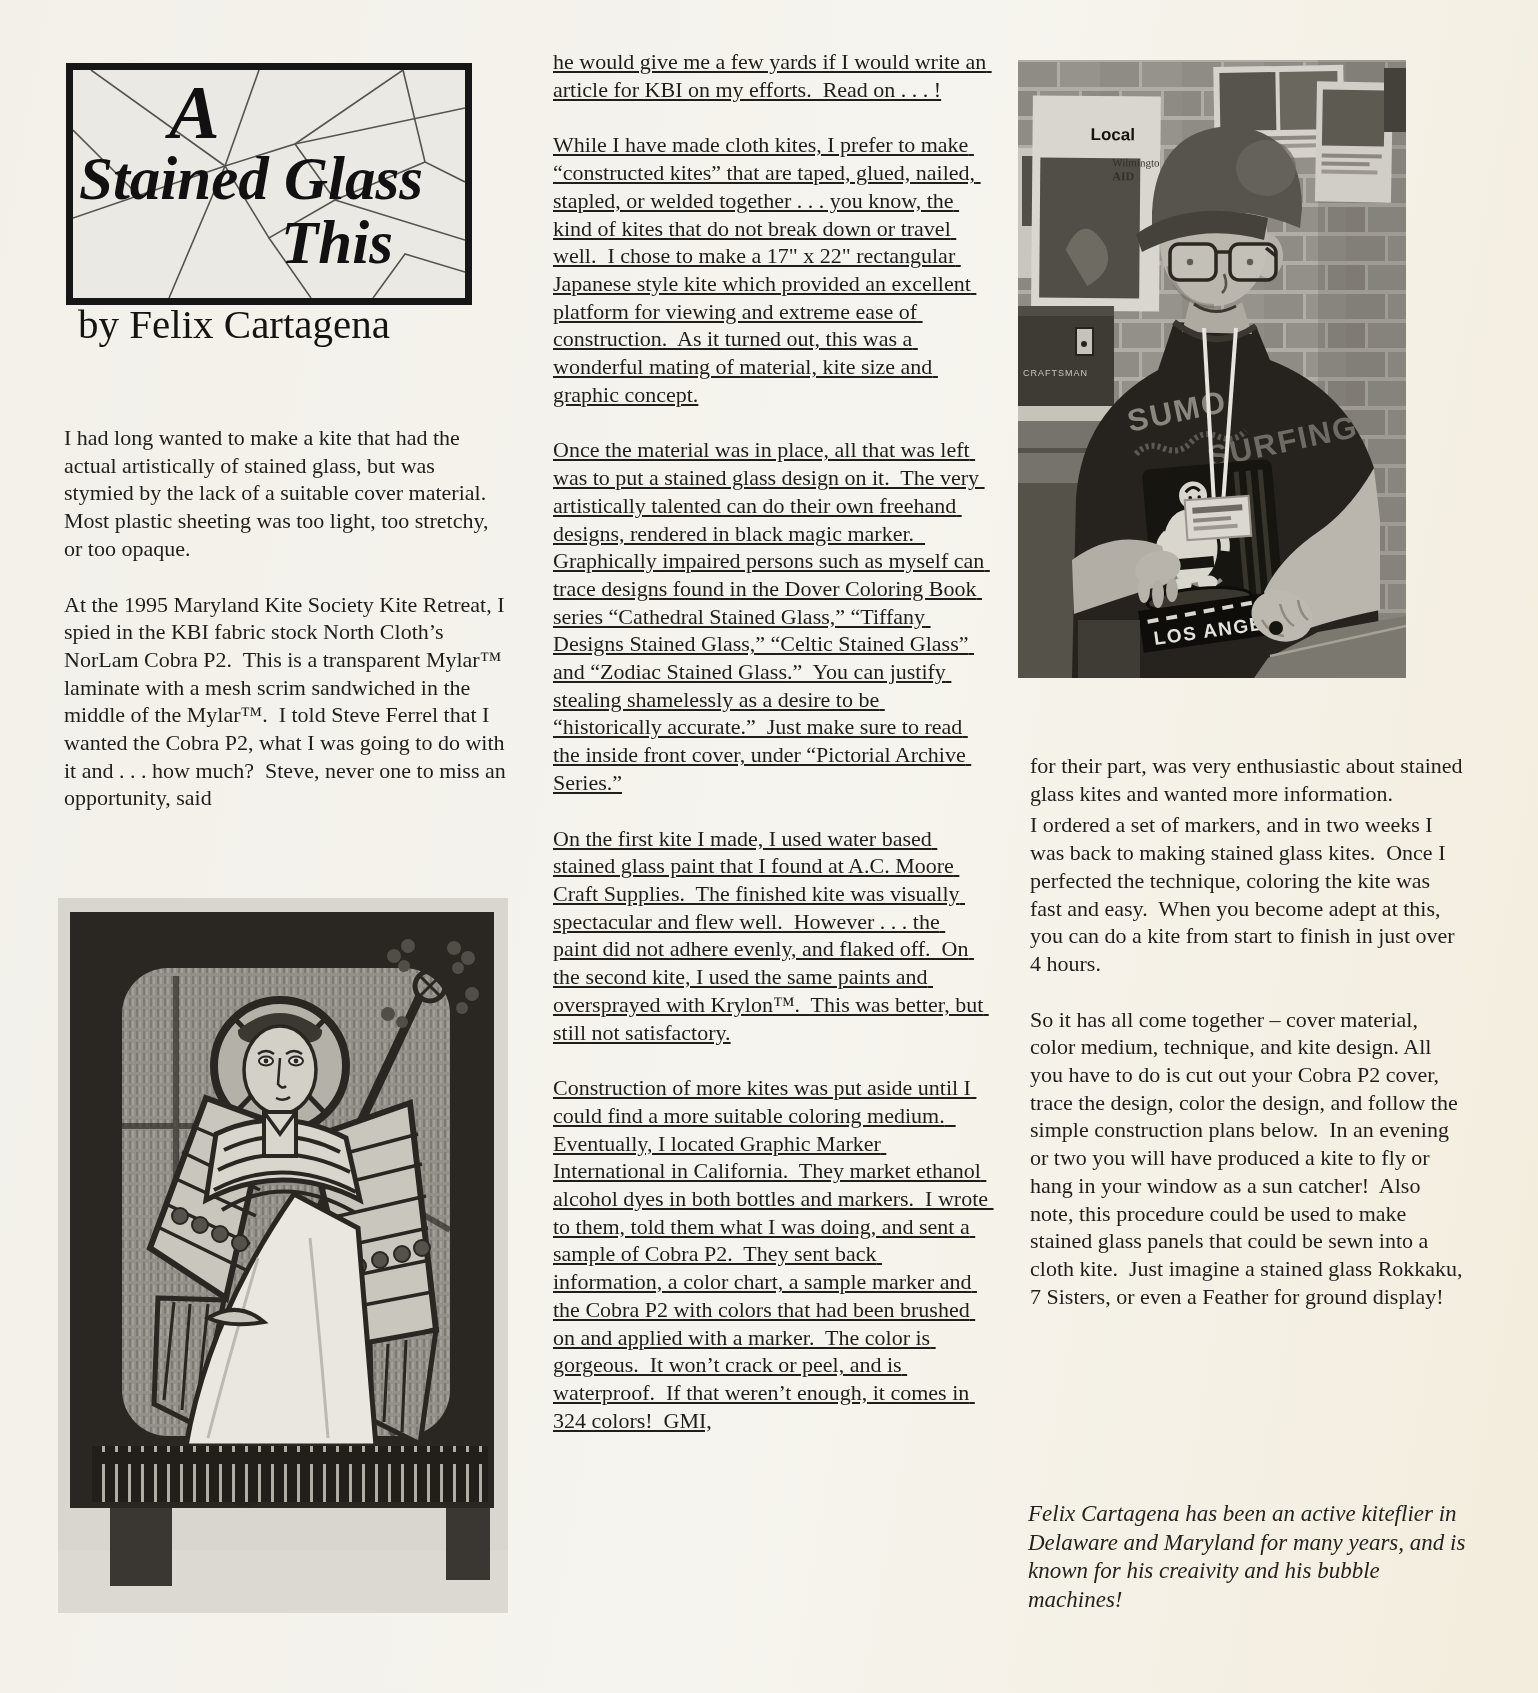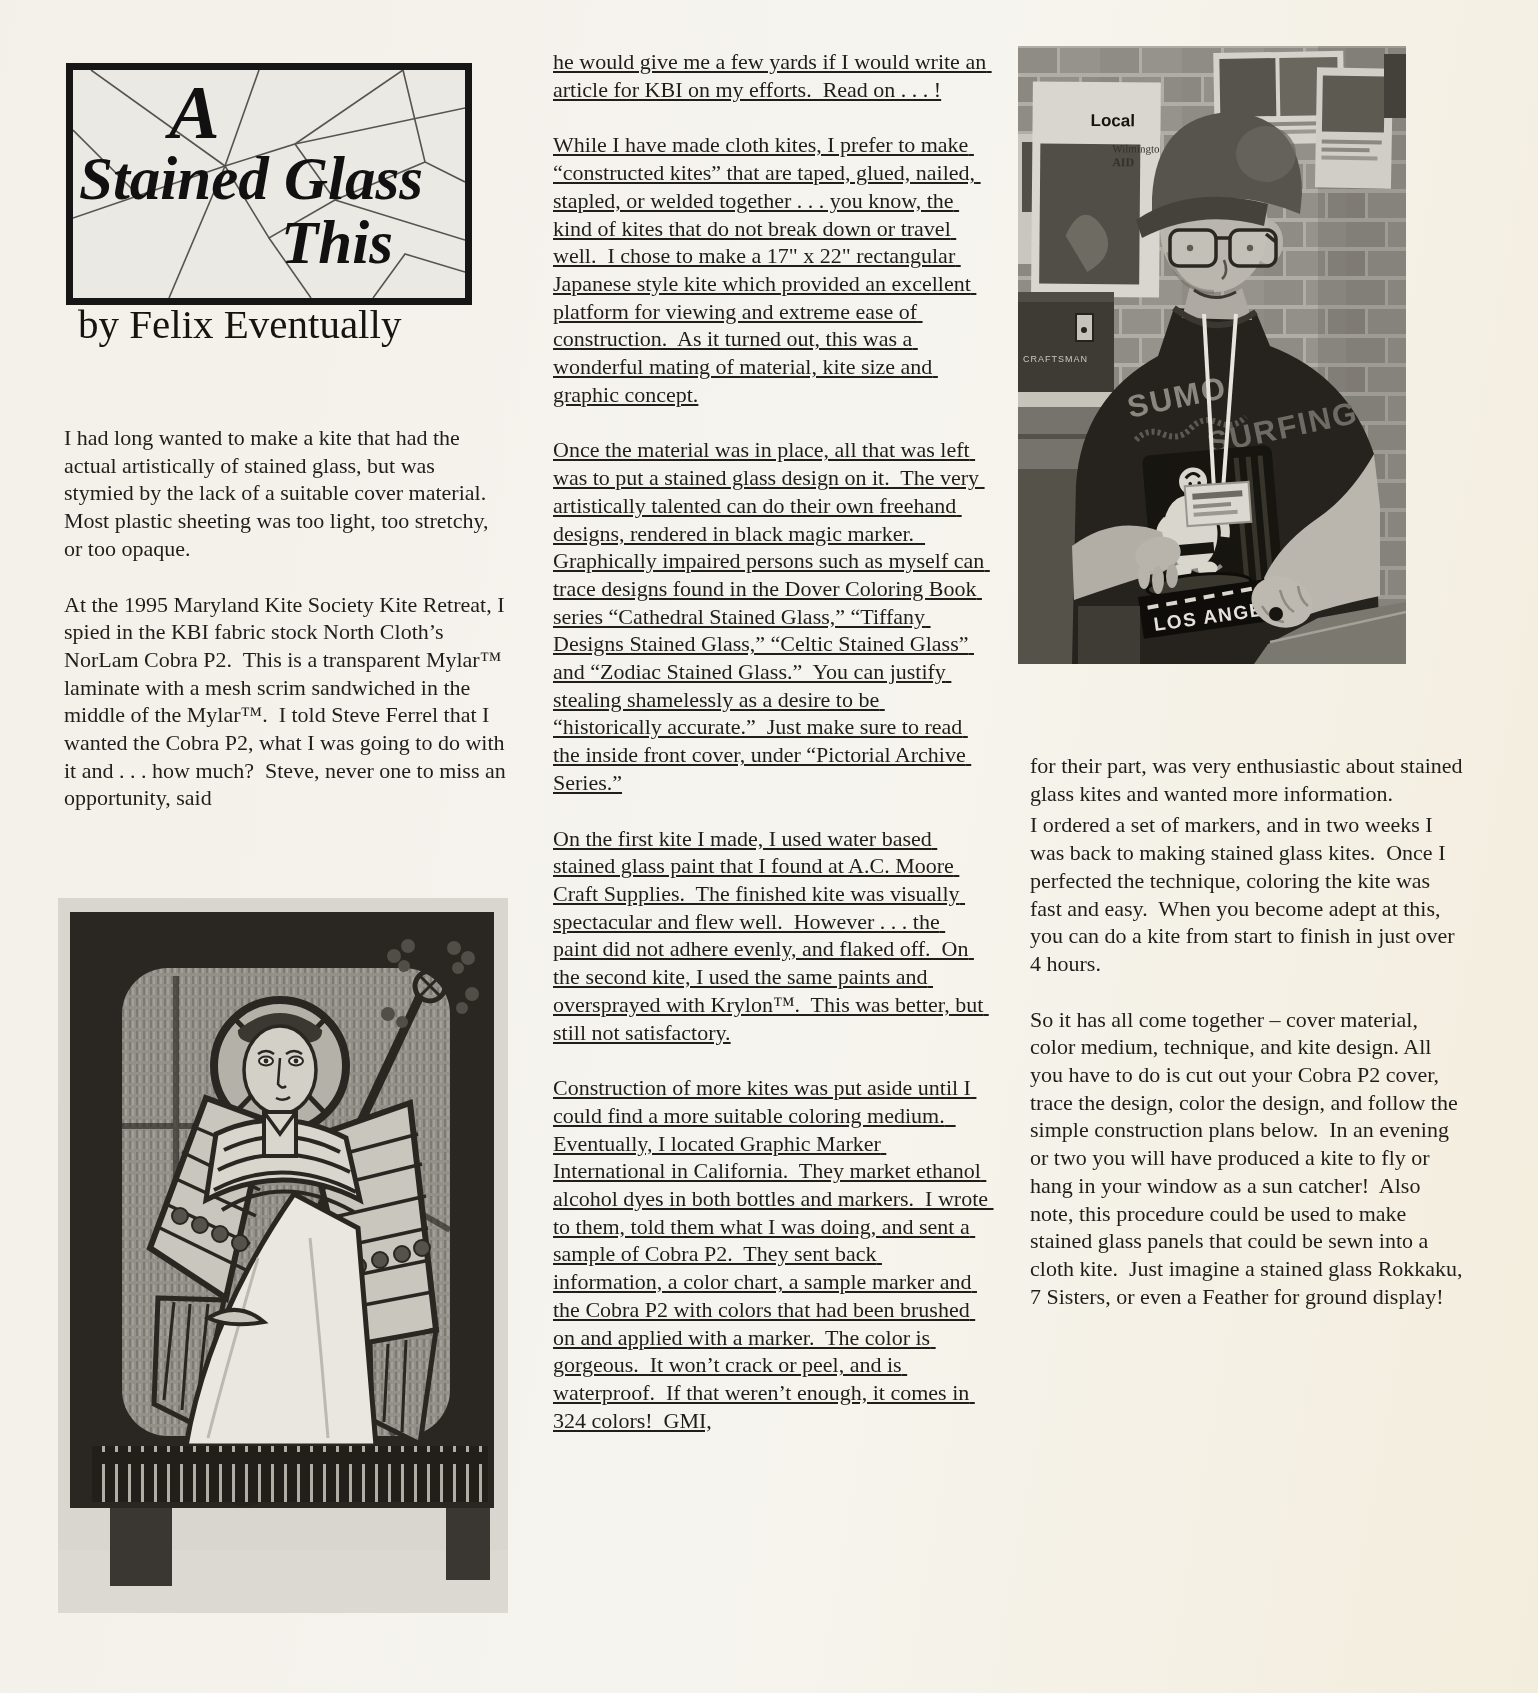--- a/index.html
+++ b/index.html
@@ -29,21 +29,21 @@
   .caption{
     position:absolute;left:1012px;top:666px;width:400px;text-align:center;
     font-style:italic;font-size:29px;color:#1b1916;
   }
   .bio{
     position:absolute;left:1028px;top:1500px;width:448px;
     font-style:italic;font-size:23px;line-height:28.6px;color:#24221e;white-space:pre-wrap;
   }
   .figure{position:absolute;}
   .fig-angel{left:58px;top:898px;width:450px;height:715px;}
-  .fig-felix{left:1018px;top:46px;width:388px;height:618px;}
+  .fig-felix{left:1018px;top:60px;width:388px;height:618px;}
   svg{display:block;}
 </style>
 </head>
 <body>
 
 <div class="page">
 
   <div class="title-box">
     <svg width="392" height="228" viewBox="0 0 392 228">
       <g stroke="#55544f" stroke-width="1.6" fill="none">
@@ -60,21 +60,21 @@
         <path d="M330,0 L352,92 L392,112"></path>
         <path d="M352,92 L262,130"></path>
         <path d="M300,228 L332,184 L392,202"></path>
       </g>
     </svg>
     <span class="title-line tl-a">A</span>
     <span class="title-line tl-sg">Stained Glass</span>
     <span class="title-line tl-k">This</span>
   </div>
 
-  <div class="byline">by Felix Eventually</div>
+  <div class="byline">by Felix Cartagena</div>
 
   <div class="col col-left">
     <p>I had long wanted to make a kite that had the actual artistically of stained glass, but was stymied by the lack of a suitable cover material.  Most plastic sheeting was too light, too stretchy, or too opaque.</p>
     <p>At the 1995 Maryland Kite Society Kite Retreat, I spied in the KBI fabric stock North Cloth’s NorLam Cobra P2.  This is a transparent Mylar™ laminate with a mesh scrim sandwiched in the middle of the Mylar™.  I told Steve Ferrel that I wanted the Cobra P2, what I was going to do with it and . . . how much?  Steve, never one to miss an opportunity, said</p>
   </div>
 
   <div class="figure fig-angel">
     <svg width="450" height="715" viewBox="0 0 450 715">
       <defs>
         <pattern id="tex" width="7" height="11" patternUnits="userSpaceOnUse">
@@ -322,14 +322,15 @@
     </svg>
   </div>
 
 
   <div class="col col-right">
     <p class="m0">for their part, was very enthusiastic about stained glass kites and wanted more information.</p>
     <p>I ordered a set of markers, and in two weeks I was back to making stained glass kites.  Once I perfected the technique, coloring the kite was fast and easy.  When you become adept at this, you can do a kite from start to finish in just over 4 hours.</p>
     <p>So it has all come together – cover material, color medium, technique, and kite design. All you have to do is cut out your Cobra P2 cover, trace the design, color the design, and follow the simple construction plans below.  In an evening or two you will have produced a kite to fly or hang in your window as a sun catcher!  Also note, this procedure could be used to make stained glass panels that could be sewn into a cloth kite.  Just imagine a stained glass Rokkaku, 7 Sisters, or even a Feather for ground display!</p>
   </div>
 
+  <div class="bio">Felix Cartagena has been an active kiteflier in Delaware and Maryland for many years, and is  known for his creaivity and his bubble machines!</div>
 
 </div>
 
 </body></html>

